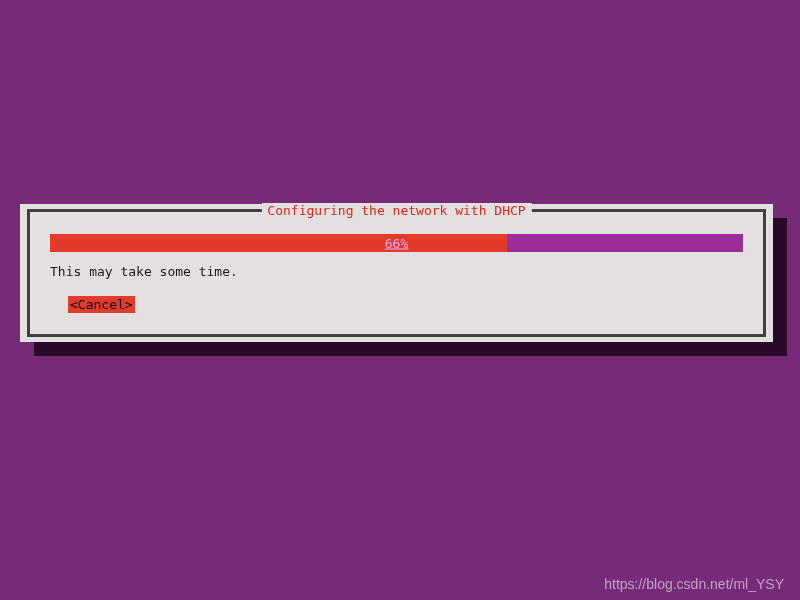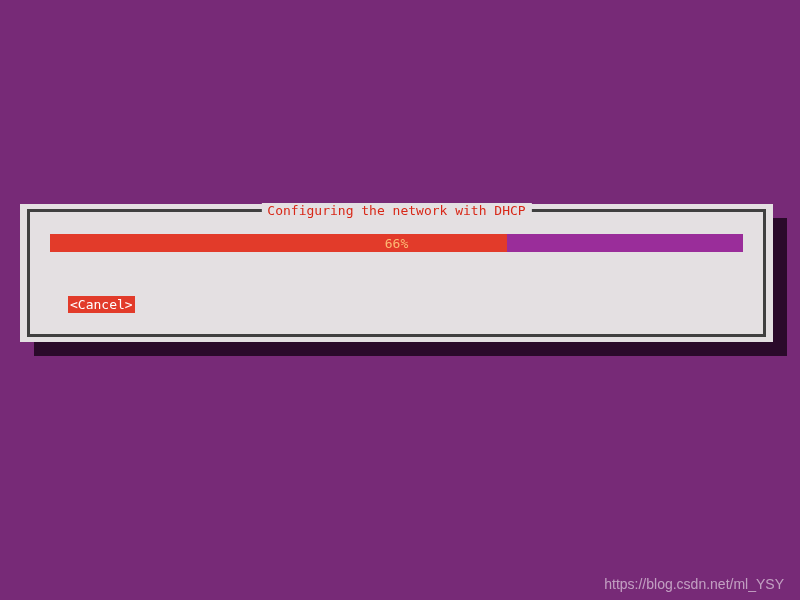--- a/index.html
+++ b/index.html
@@ -62,37 +62,38 @@
     .progress-fill {
       height: 100%;
       background-color: #e23b2a;
       position: relative;
     }
     .progress-text {
       position: absolute;
       top: 50%;
       left: 50%;
       transform: translate(-50%, -50%);
-      color: #fdba74;
+      color: #f0abfc;
       font-size: 13px;
       z-index: 2;
+      text-decoration: underline;
     }
     .message {
       position: absolute;
       top: 60px;
       left: 30px;
       color: #1a1a1a;
       font-size: 13px;
     }
     .cancel-button {
       position: absolute;
       top: 92px;
       left: 48px;
       background-color: #e23b2a;
-      color: #ffffff;
+      color: #000000;
       padding: 1px 2px;
       font-size: 13px;
       font-family: inherit;
       border: none;
       cursor: pointer;
     }
     .watermark {
       position: absolute;
       bottom: 8px;
       right: 16px;
@@ -109,17 +110,18 @@
 <div class="dialog">
   <div class="dialog-border">
     <span class="dialog-title">Configuring the network with DHCP</span>
   </div>
 
   <div class="progress-container">
     <div class="progress-fill" style="width:66%"></div>
     <span class="progress-text">66%</span>
   </div>
 
+  <div class="message">This may take some time.</div>
 
   <button class="cancel-button">&lt;Cancel&gt;</button>
 </div>
 
 <div class="watermark">https://blog.csdn.net/ml_YSY</div>
 
 </body></html>

